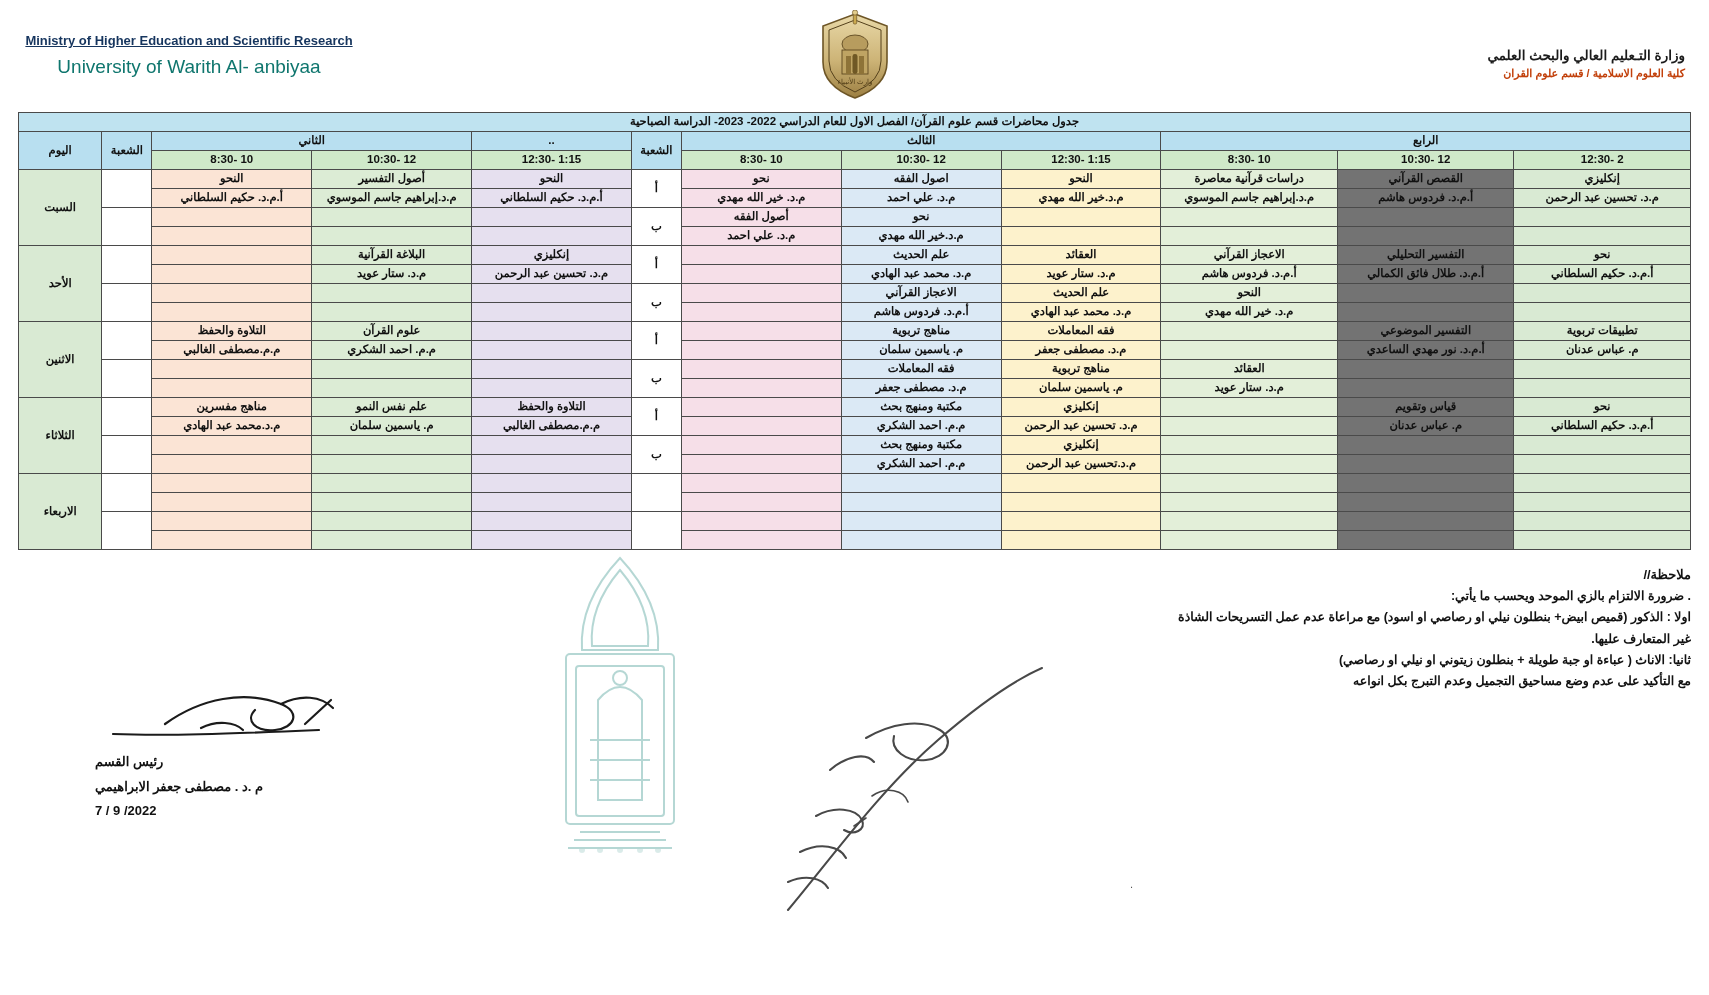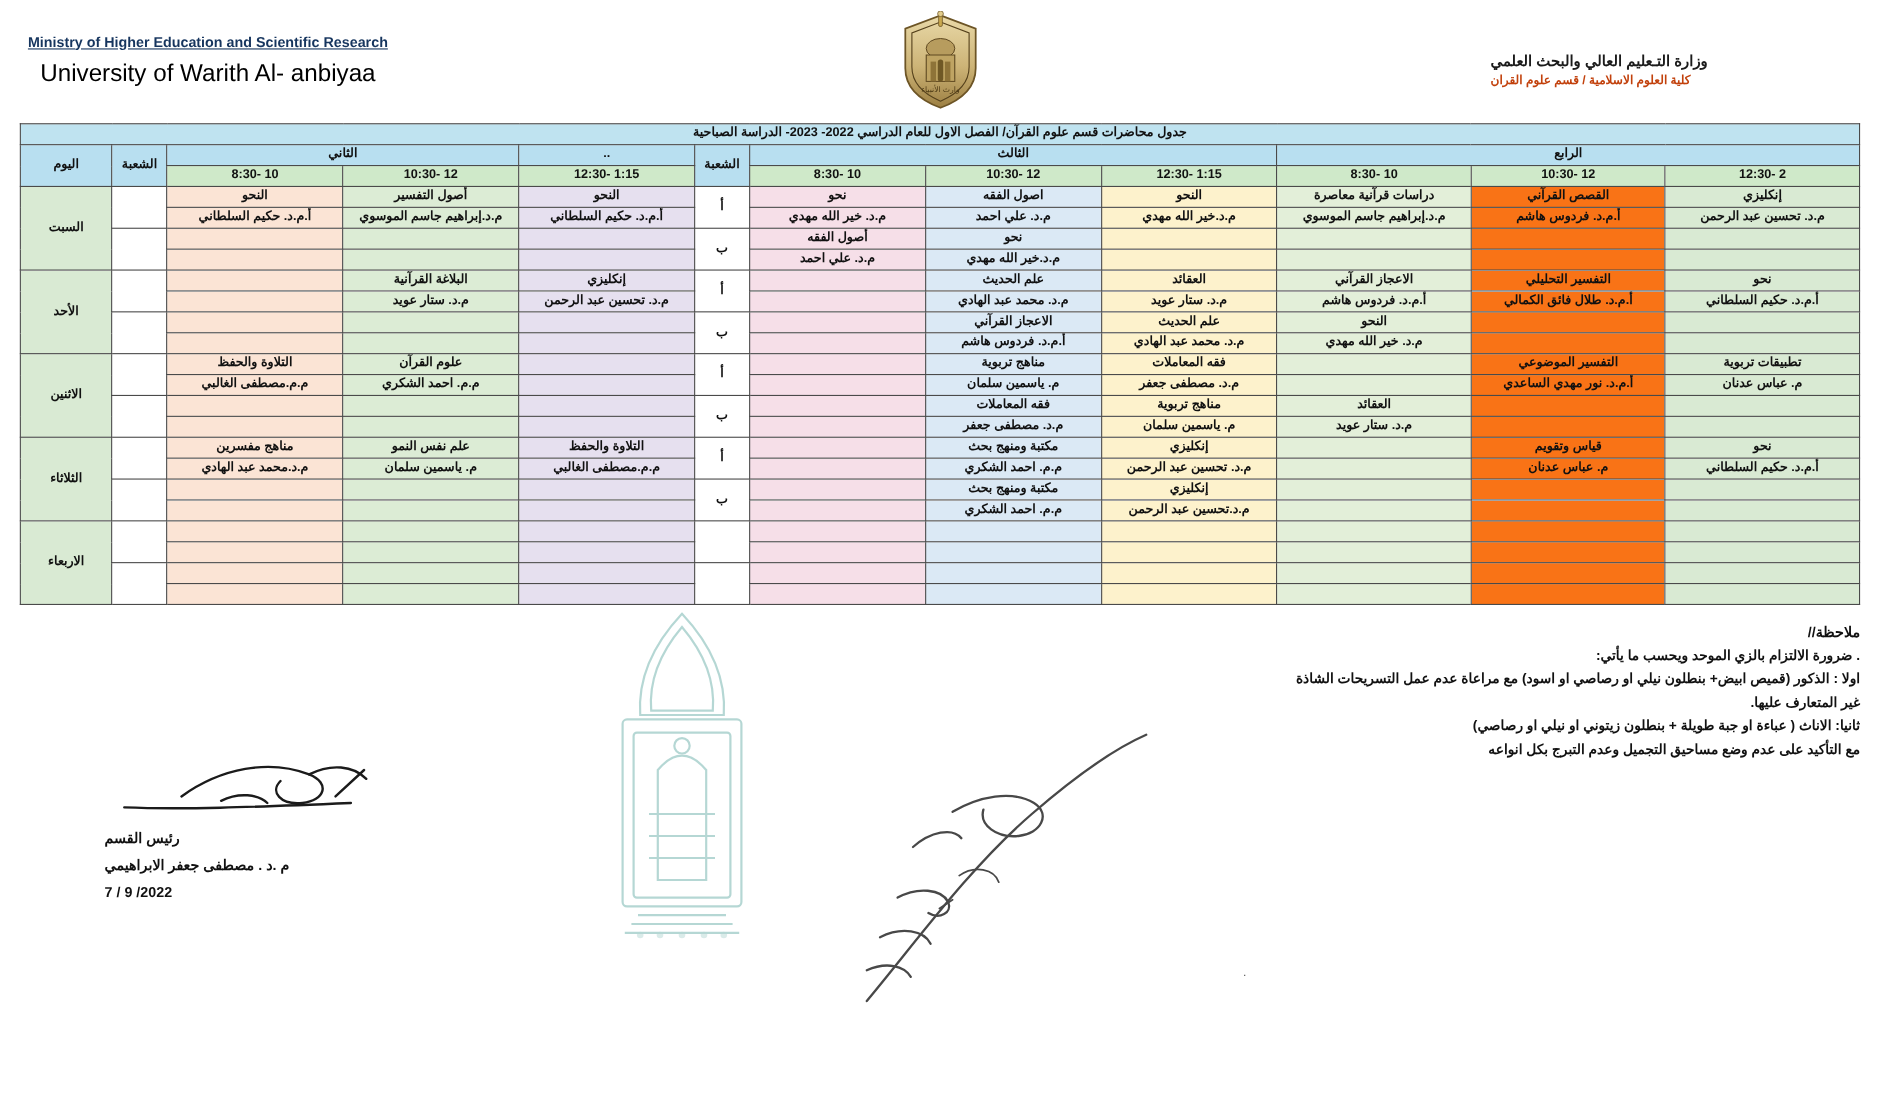--- a/index.html
+++ b/index.html
@@ -16,38 +16,38 @@
   
   .header {
     position:relative;
     height:112px;
     display:flex;
     align-items:center;
     justify-content:space-between;
     padding:0 24px;
   }
   .hdr-right {
-    text-align:left;
+    text-align:right;
     line-height:1.45;
     min-width:330px;
     direction:rtl;
     margin-top:16px;
   }
   .hdr-right .l1 { font-size:13.5px; font-weight:bold; color:#1b1b1b; }
   .hdr-right .l2 { font-size:20px; font-weight:bold; letter-spacing:1px; color:#111; }
   .hdr-right .l3 { font-size:11px; font-weight:bold; color:#c2410c; }
 
   .hdr-left {
     text-align:center;
     direction:ltr;
     min-width:330px;
     line-height:1.4;
   }
   .hdr-left .l1 { font-size:13px; font-weight:bold; color:#16355e;text-decoration:underline; }
-  .hdr-left .l2 { font-size:22px; font-weight:normal; color:#000000; margin-top:4px; }
+  .hdr-left .l2 { font-size:19px; font-weight:normal; color:#0f766e; margin-top:4px; }
 
   
   .logo-wrap {
     width:92px; height:92px;
     display:flex; align-items:center; justify-content:center;
     position:relative;
   }
   .logo-wrap svg { display:block; }
 
   
@@ -77,21 +77,21 @@
   .title-row td {
     background:#bfe3f0;
     font-size:11.5px;
     font-weight:bold;
     height:17px;
     padding:1px;
   }
   .grp-row td { height:21px; font-size:12.5px; }
   .c-sec     { background:#ffffff; }
   .bg-a { background:#d9ead3; }
-  .bg-b { background:#f97316; }
+  .bg-b { background:#737373; }
   .bg-c { background:#e3efd9; }
   .bg-d { background:#fdf2cc; }
   .bg-e { background:#dbe9f5; }
   .bg-f { background:#f6dfe8; }
   .bg-g { background:#e6e0ef; }
   .bg-h { background:#dcecd5; }
   .bg-i { background:#fbe4d5; }
 
   .hdr-band { background:#b8dff0; }
   .hdr-band2 { background:#cfe9c9; }

